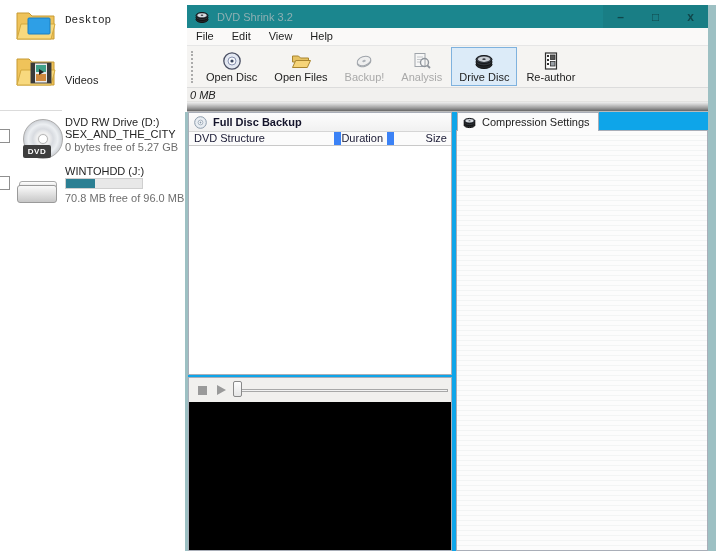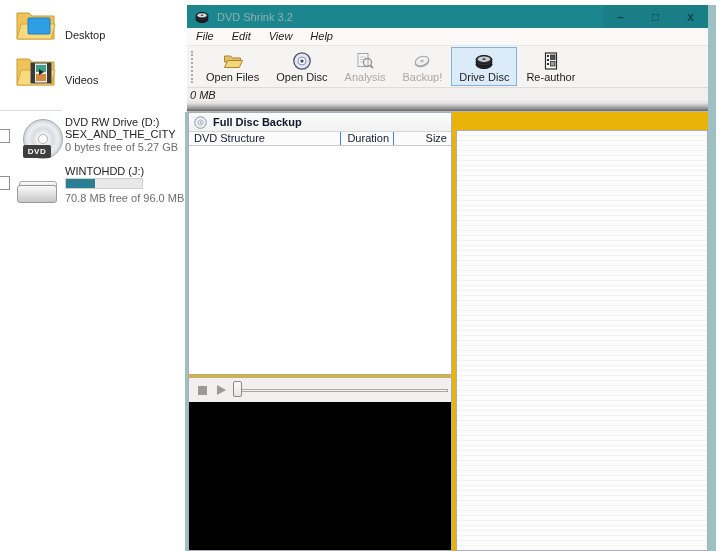--- a/index.html
+++ b/index.html
@@ -49,21 +49,21 @@
   }
   #title-icon{margin:0 8px 0 8px;width:14px;height:14px;flex:none;}
   #title-text{flex:1;font-size:11px;}
   .winbtn{width:35px;height:23px;border:0;flex:none;background:rgba(0,0,0,0.06);
     color:#10474B;font-family:"Liberation Sans",sans-serif;font-size:12px;font-weight:bold;
     display:flex;align-items:center;justify-content:center;padding:0;cursor:default;}
   #menubar{
     position:absolute;left:2px;top:28px;width:521px;height:18px;background:#FAF9F8;
     border-bottom:1px solid #E6E6E6;display:flex;align-items:center;color:#1C1C1C;
   }
-  .menu-item{padding:12px 9px;line-height:17px;font-style:italic;}
+  .menu-item{padding:12px 9px;line-height:17px;}
   #toolbar{
     position:absolute;left:2px;top:46px;width:521px;height:42px;background:#F5F4F2;
     border-bottom:1px solid #DCDCDC;display:flex;align-items:center;padding-left:3px;
   }
   .gripper{width:3px;height:32px;border-left:2px dotted #ABABAB;margin:0 4px 0 1px;}
   .tbtn{
     display:flex;flex-direction:column;align-items:center;justify-content:space-between;
     height:39px;padding:3px 7px 2px;border:1px solid transparent;background:transparent;
     font-family:"Liberation Sans",sans-serif;font-size:11px;color:#1C1C1C;margin-right:1px;cursor:default;
   }
@@ -71,33 +71,33 @@
   .tbtn.st-selected{background:var(--selected-bg);border-color:var(--selected-border);}
   .tbtn.st-disabled{color:#A9A9A9;}
   #statusrow{
     position:absolute;left:2px;top:88px;width:521px;height:14px;background:#F1F0EE;
     border-bottom:1px solid #E3E2E0;line-height:14px;padding-left:3px;color:#222;font-style:italic;
   }
   #capbar{
     position:absolute;left:2px;top:102px;width:521px;height:10px;
     background:linear-gradient(180deg,#EFEFEF 0%,#CFCFCF 25%,#9C9C9C 60%,#6F6F6F 85%,#E0E0E0 100%);
   }
-  #mainarea{position:absolute;left:0;top:112px;width:523px;height:439px;background:#eab308;}
+  #mainarea{position:absolute;left:0;top:112px;width:523px;height:439px;background:#0ea5e9;}
   #left-edge{position:absolute;left:0;top:0;width:3px;height:100%;background:var(--accent-border);}
   #right-edge{position:absolute;left:523px;top:5px;width:8px;bottom:0;background:var(--accent-border);}
 
   
   #backup-pane{position:absolute;left:3px;top:0;width:264px;height:263px;background:#fff;border:1px solid #A9AEB8;}
   #backup-header{
     height:19px;background:linear-gradient(180deg,#FDFDFD,#F1F1F1);border-bottom:1px solid #D5D5D5;
     display:flex;align-items:center;padding-left:5px;font-weight:bold;color:#14142B;
   }
   #backup-header .hicon{width:13px;height:13px;margin-right:6px;}
   #table-head{display:flex;height:14px;background:#FBFBFB;border-bottom:1px solid #C9C9C9;color:#20203A;}
-  .th{line-height:13px;border-right:1px solid #3b82f6;overflow:hidden;white-space:nowrap;}
+  .th{line-height:13px;border-right:7px solid #3b82f6;overflow:hidden;white-space:nowrap;}
   .th.c0{width:152px;padding-left:5px;}
   .th.c1{width:53px;text-align:right;padding-right:4px;}
   .th.c2{width:57px;text-align:right;padding-right:4px;border-right:0;}
   #dvd-list{height:228px;background:#fff;}
 
   
   #player-pane{position:absolute;left:3px;top:265px;width:264px;height:174px;background:#F1F0EE;border:1px solid #A9AEB8;}
   #stop-btn{position:absolute;left:9px;top:8px;width:9px;height:9px;background:#9A9A9A;}
   #play-btn{position:absolute;left:28px;top:7px;width:0;height:0;
     border-left:9px solid #9A9A9A;border-top:5.5px solid transparent;border-bottom:5.5px solid transparent;}
@@ -124,21 +124,21 @@
 
   <div>
 
     <div class="abs folder-icon" style="top:6px;">
       <svg width="42" height="36" viewBox="0 0 42 36">
         <path d="M2,7 h12 l3,3 h22 v23 H2 z" fill="#EFC35A" stroke="#C79A33" stroke-width="1"></path>
         <path d="M2,33 l4,-15 h34 l-4,15 z" fill="#F8D97E" stroke="#D3A93E" stroke-width="1"></path>
         <rect x="13" y="12" width="22" height="16" rx="1" fill="#2E9FE6" stroke="#1B7FC0"></rect>
       </svg>
     </div>
-    <div class="exp-label" style="top:29px;">Desktop</div>
+    <div class="exp-label" style="top:14px;font-family:Liberation Mono, monospace;">Desktop</div>
 
     <div class="abs folder-icon" style="top:52px;">
       <svg width="42" height="36" viewBox="0 0 42 36">
         <path d="M2,7 h12 l3,3 h22 v23 H2 z" fill="#EFC35A" stroke="#C79A33" stroke-width="1"></path>
         <path d="M2,33 l4,-15 h34 l-4,15 z" fill="#F8D97E" stroke="#D3A93E" stroke-width="1"></path>
         <rect x="16" y="11" width="20" height="20" fill="#E9E9E9" stroke="#4A4A4A"></rect>
         <rect x="16" y="11" width="4" height="20" fill="#3A3A3A"></rect>
         <rect x="32" y="11" width="4" height="20" fill="#3A3A3A"></rect>
         <rect x="21" y="13" width="10" height="7" fill="#3FA08A"></rect>
         <rect x="21" y="22" width="10" height="7" fill="#D08A3E"></rect>
@@ -195,61 +195,61 @@
       <span class="menu-item">View</span>
       <span class="menu-item">Help</span>
     </div>
 
     <div id="toolbar">
       <div class="gripper"></div>
 
       <button class="tbtn st-normal">
         <span class="ticon">
           <svg width="20" height="20" viewBox="0 0 20 20">
-            <path d="M1.5,5 h6 l2,2 h8 v4 h-16 z" fill="#E6C263" stroke="#A9852F"></path>
-            <path d="M1.5,16.5 l3.2,-7 h14.8 l-3.2,7 z" fill="#F6D478" stroke="#A9852F"></path>
-          </svg>
-        </span>
-        <span>Open Files</span>
-      </button>
-
-      <button class="tbtn st-normal">
-        <span class="ticon">
-          <svg width="20" height="20" viewBox="0 0 20 20">
             <circle cx="10" cy="10" r="8.2" fill="#E3E8F2" stroke="#4A4F63" stroke-width="1.3"></circle>
             <circle cx="10" cy="10" r="4" fill="#F6F8FC" stroke="#8A93B0"></circle>
             <circle cx="10" cy="10" r="1.6" fill="#3A4660"></circle>
           </svg>
         </span>
         <span>Open Disc</span>
+      </button>
+
+      <button class="tbtn st-normal">
+        <span class="ticon">
+          <svg width="20" height="20" viewBox="0 0 20 20">
+            <path d="M1.5,5 h6 l2,2 h8 v4 h-16 z" fill="#E6C263" stroke="#A9852F"></path>
+            <path d="M1.5,16.5 l3.2,-7 h14.8 l-3.2,7 z" fill="#F6D478" stroke="#A9852F"></path>
+          </svg>
+        </span>
+        <span>Open Files</span>
+      </button>
+
+      <button class="tbtn st-disabled">
+        <span class="ticon">
+          <svg width="20" height="20" viewBox="0 0 20 20">
+            <ellipse cx="10" cy="11" rx="7" ry="4.4" fill="#E4E4E4" stroke="#9FA4AA" transform="rotate(-18 10 11)"></ellipse>
+            <ellipse cx="10" cy="10" rx="7" ry="4.4" fill="#EFEFEF" stroke="#9FA4AA" transform="rotate(-18 10 10)"></ellipse>
+            <ellipse cx="10" cy="10" rx="1.8" ry="1.1" fill="#ADB2B8" transform="rotate(-18 10 10)"></ellipse>
+          </svg>
+        </span>
+        <span>Backup!</span>
       </button>
 
       <button class="tbtn st-disabled">
         <span class="ticon">
           <svg width="20" height="20" viewBox="0 0 20 20">
             <rect x="3" y="2.5" width="10" height="13" fill="#F7F7F7" stroke="#9FA4AA"></rect>
             <line x1="5" y1="6" x2="11" y2="6" stroke="#C3C6C9"></line>
             <line x1="5" y1="8.5" x2="11" y2="8.5" stroke="#C3C6C9"></line>
             <line x1="5" y1="11" x2="9" y2="11" stroke="#C3C6C9"></line>
             <circle cx="12.5" cy="11.5" r="4" fill="none" stroke="#8F959C" stroke-width="1.4"></circle>
             <line x1="15.3" y1="14.3" x2="18" y2="17" stroke="#8F959C" stroke-width="1.8"></line>
           </svg>
         </span>
         <span>Analysis</span>
-      </button>
-
-      <button class="tbtn st-disabled">
-        <span class="ticon">
-          <svg width="20" height="20" viewBox="0 0 20 20">
-            <ellipse cx="10" cy="11" rx="7" ry="4.4" fill="#E4E4E4" stroke="#9FA4AA" transform="rotate(-18 10 11)"></ellipse>
-            <ellipse cx="10" cy="10" rx="7" ry="4.4" fill="#EFEFEF" stroke="#9FA4AA" transform="rotate(-18 10 10)"></ellipse>
-            <ellipse cx="10" cy="10" rx="1.8" ry="1.1" fill="#ADB2B8" transform="rotate(-18 10 10)"></ellipse>
-          </svg>
-        </span>
-        <span>Backup!</span>
       </button>
 
       <button class="tbtn st-selected">
         <span class="ticon">
           <svg width="20" height="20" viewBox="0 0 20 20">
             <ellipse cx="10" cy="13.5" rx="8" ry="4" fill="#23272B" stroke="#111"></ellipse>
             <ellipse cx="10" cy="11" rx="8" ry="4" fill="#2F3338" stroke="#111"></ellipse>
             <ellipse cx="10" cy="8.5" rx="8" ry="4" fill="#3A3F46" stroke="#14161A"></ellipse>
             <ellipse cx="10" cy="8.2" rx="6" ry="2.7" fill="#C9CED4"></ellipse>
             <ellipse cx="10" cy="8.2" rx="1.7" ry="0.9" fill="#3A3F46"></ellipse>
@@ -299,18 +299,30 @@
       </div>
 
       <div id="player-pane">
         <div id="stop-btn"></div>
         <div id="play-btn"></div>
         <div id="seek-track"></div>
         <div id="seek-handle"></div>
         <div id="preview"></div>
       </div>
 
+      <div id="comp-tab">
+        <span class="hicon">
+          <svg width="13" height="13" viewBox="0 0 13 13">
+            <ellipse cx="6.5" cy="9" rx="5.5" ry="2.6" fill="#23272B" stroke="#111"></ellipse>
+            <ellipse cx="6.5" cy="7" rx="5.5" ry="2.6" fill="#2F3338" stroke="#111"></ellipse>
+            <ellipse cx="6.5" cy="5" rx="5.5" ry="2.6" fill="#3A3F46" stroke="#14161A"></ellipse>
+            <ellipse cx="6.5" cy="4.8" rx="4" ry="1.7" fill="#D7DBE0"></ellipse>
+            <ellipse cx="6.5" cy="4.8" rx="1.1" ry="0.5" fill="#3A3F46"></ellipse>
+          </svg>
+        </span>
+        <span>Compression Settings</span>
+      </div>
       <div id="comp-content"></div>
     </div>
 
     <div id="right-edge"></div>
   </div>
 </div>
 
 </body></html>

